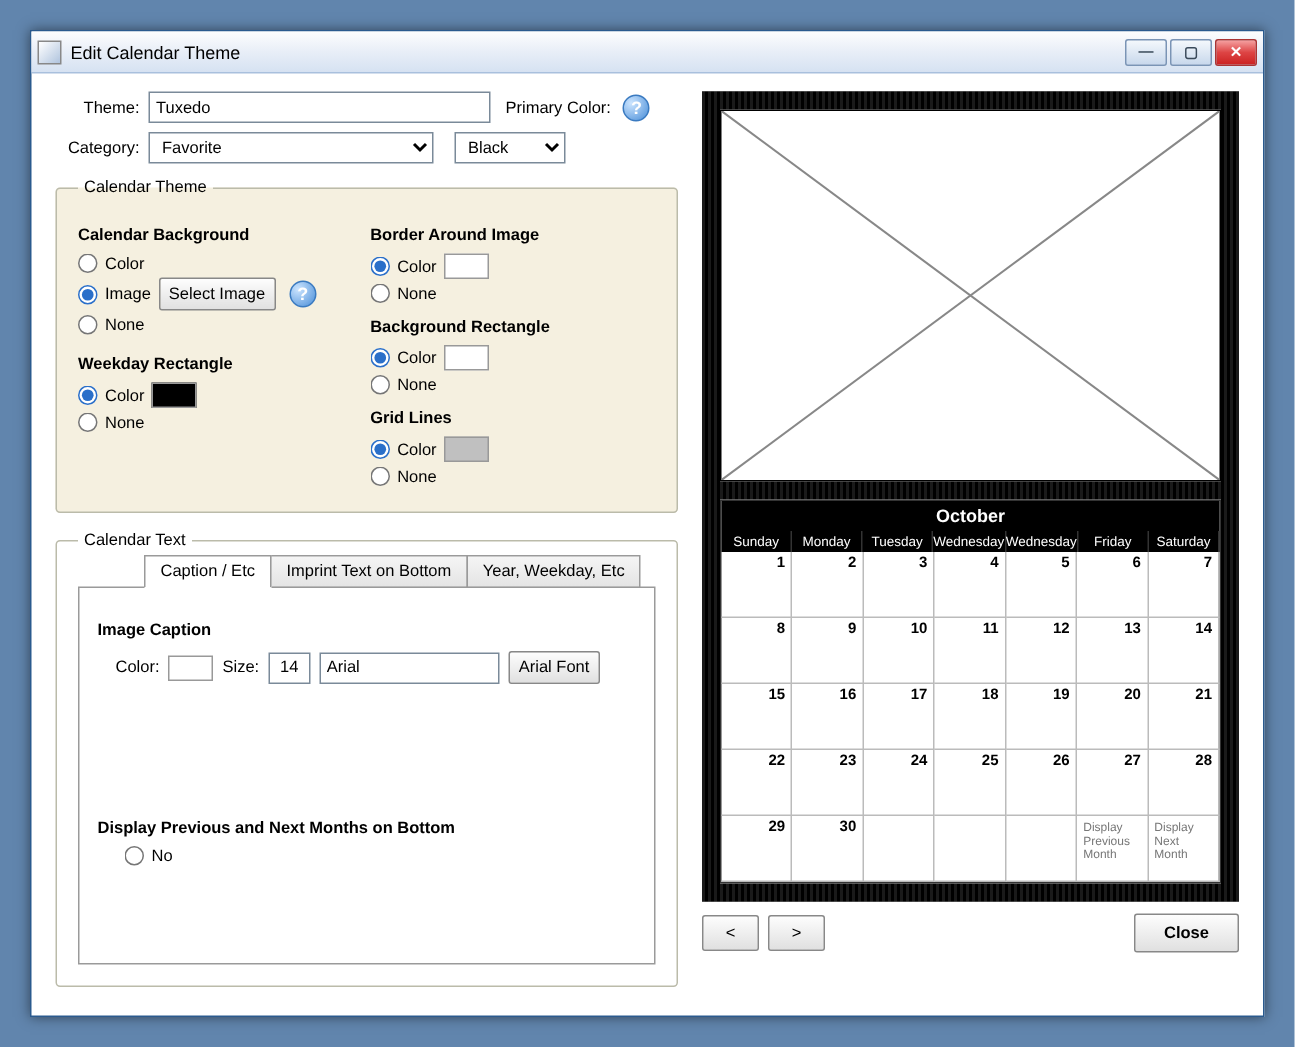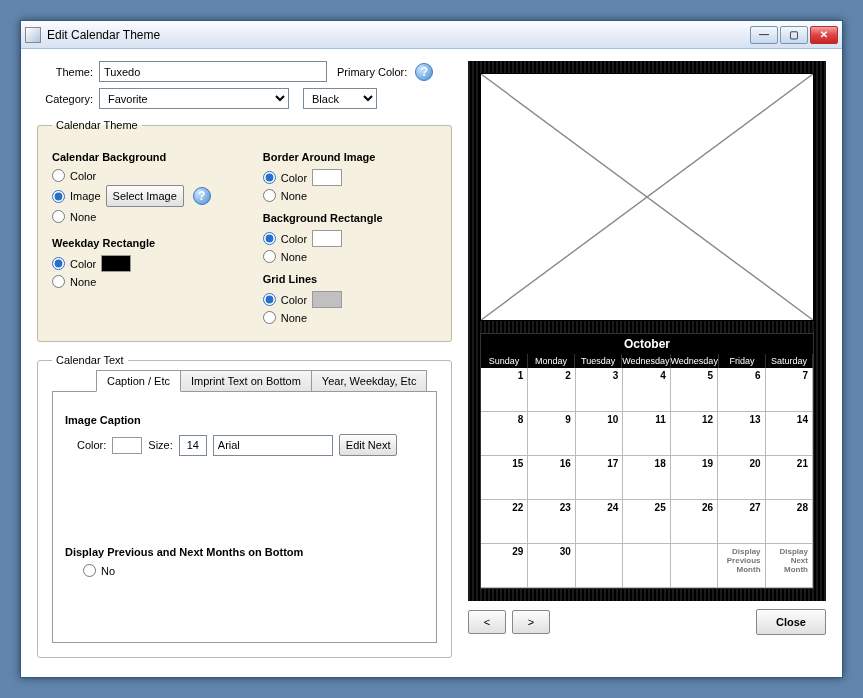--- a/index.html
+++ b/index.html
@@ -19,21 +19,21 @@
 .form-row label { width: 56px; text-align: right; margin-right: 6px; }
 input[type=text], select { font: inherit; padding: 2px 4px; border: 1px solid #7a8a99; background: #fff; height: 21px; }
 .theme-input { width: 228px; }
 .cat-select { width: 190px; }
 .prim-label { margin-left: 10px; margin-right: 4px; }
 .prim-select { width: 74px; }
 .help-icon { width: 18px; height: 18px; border-radius: 50%; background: radial-gradient(circle at 30% 30%,#cce5ff,#4a8ed8); color: #fff; font-weight: bold; display: inline-flex; align-items: center; justify-content: center; margin-left: 4px; font-size: 12px; border: 1px solid #3a7ac0; }
 fieldset { border: 1px solid #bba; border-radius: 3px; padding: 10px 14px 14px; margin-top: 4px; }
 legend { font-weight: normal; padding: 0 4px; }
 .ct-fieldset { background: #f5f0e0; }
-.ct-cols { display: flex; gap: 52px; }
+.ct-cols { display: flex; gap: 36px; }
 .ct-col { }
 .group-title { font-weight: bold; margin: 10px 0 6px; }
 .radio-row { display: flex; align-items: center; margin: 3px 0; gap: 5px; }
 .radio-row input[type=radio] { accent-color: #2a6fc9; }
 .swatch { width: 30px; height: 17px; border: 1px solid #999; display: inline-block; }
 .sw-black { background: #000; }
 .sw-white { background: #fff; }
 .sw-gray { background: #c0c0c0; }
 .btn { font: inherit; padding: 2px 6px; background: linear-gradient(#fdfdfd,#e0e0e0); border: 1px solid #888; border-radius: 2px; cursor: pointer; height: 22px; }
 .cal-text-fs { margin-top: 12px; padding-top: 0; }
@@ -49,21 +49,21 @@
 .disp-section .group-title { font-weight: bold; }
 .preview { background: #000; padding: 6px; height: 540px; background-image: repeating-linear-gradient(90deg,#1a1a1a 0 2px,#000 2px 4px); display: flex; flex-direction: column; }
 .preview-img { background: #fff; border: 1px solid #000; flex: 0 0 248px; position: relative; margin: 6px; }
 .preview-img svg { position: absolute; inset: 0; width: 100%; height: 100%; }
 .preview-cal { background: #fff; margin: 6px; flex: 1; display: flex; flex-direction: column; border: 1px solid #333; }
 .cal-title { background: #000; color: #fff; text-align: center; font-weight: bold; padding: 3px; font-size: 12px; }
 .cal-head { display: flex; background: #000; color: #fff; }
 .cal-head div { flex: 1; text-align: center; font-size: 9px; padding: 2px 0; border-right: 1px solid #333; }
 .cal-grid { flex: 1; display: grid; grid-template-columns: repeat(7,1fr); grid-template-rows: repeat(5,1fr); }
 .cal-cell { border-right: 1px solid #bbb; border-bottom: 1px solid #bbb; text-align: right; padding: 2px 4px; font-size: 10px; font-weight: bold; }
-.cal-cell.nav { font-size: 8px; font-weight: bold; color: #777; text-align: right; line-height: 1.1; padding-top: 4px; }
+.cal-cell.nav { font-size: 8px; font-weight: normal; color: #777; text-align: left; line-height: 1.1; padding-top: 4px; }
 .nav-row { display: flex; justify-content: space-between; margin-top: 8px; align-items: center; }
 .nav-btns { display: flex; gap: 6px; }
 .nav-btn { width: 38px; height: 24px; }
 .close-btn { width: 70px; height: 26px; font-weight: bold; }
 </style>
 </head>
 <body>
 
 <div class="window">
   <div class="titlebar">
@@ -167,21 +167,21 @@
           <div class="tab">Year, Weekday, Etc</div>
         </div>
         <div class="tab-body">
           <div class="group-title">Image Caption</div>
           <div class="ic-row">
             <span>Color:</span>
             <span class="swatch sw-white"></span>
             <span>Size:</span>
             <input type="text" class="size-box" value="14" style="">
             <input type="text" class="font-box" value="Arial" style="">
-            <button class="btn">Edit Next</button>
+            <button class="btn">Arial Font</button>
           </div>
           <div class="disp-section">
             <div class="group-title">Display Previous and Next Months on Bottom</div>
             <div class="radio-row" style="margin-left:18px">
                 <input type="radio" name="dp" style="">
                 <span>No</span>
               </div>
           </div>
         </div>
       </fieldset>

